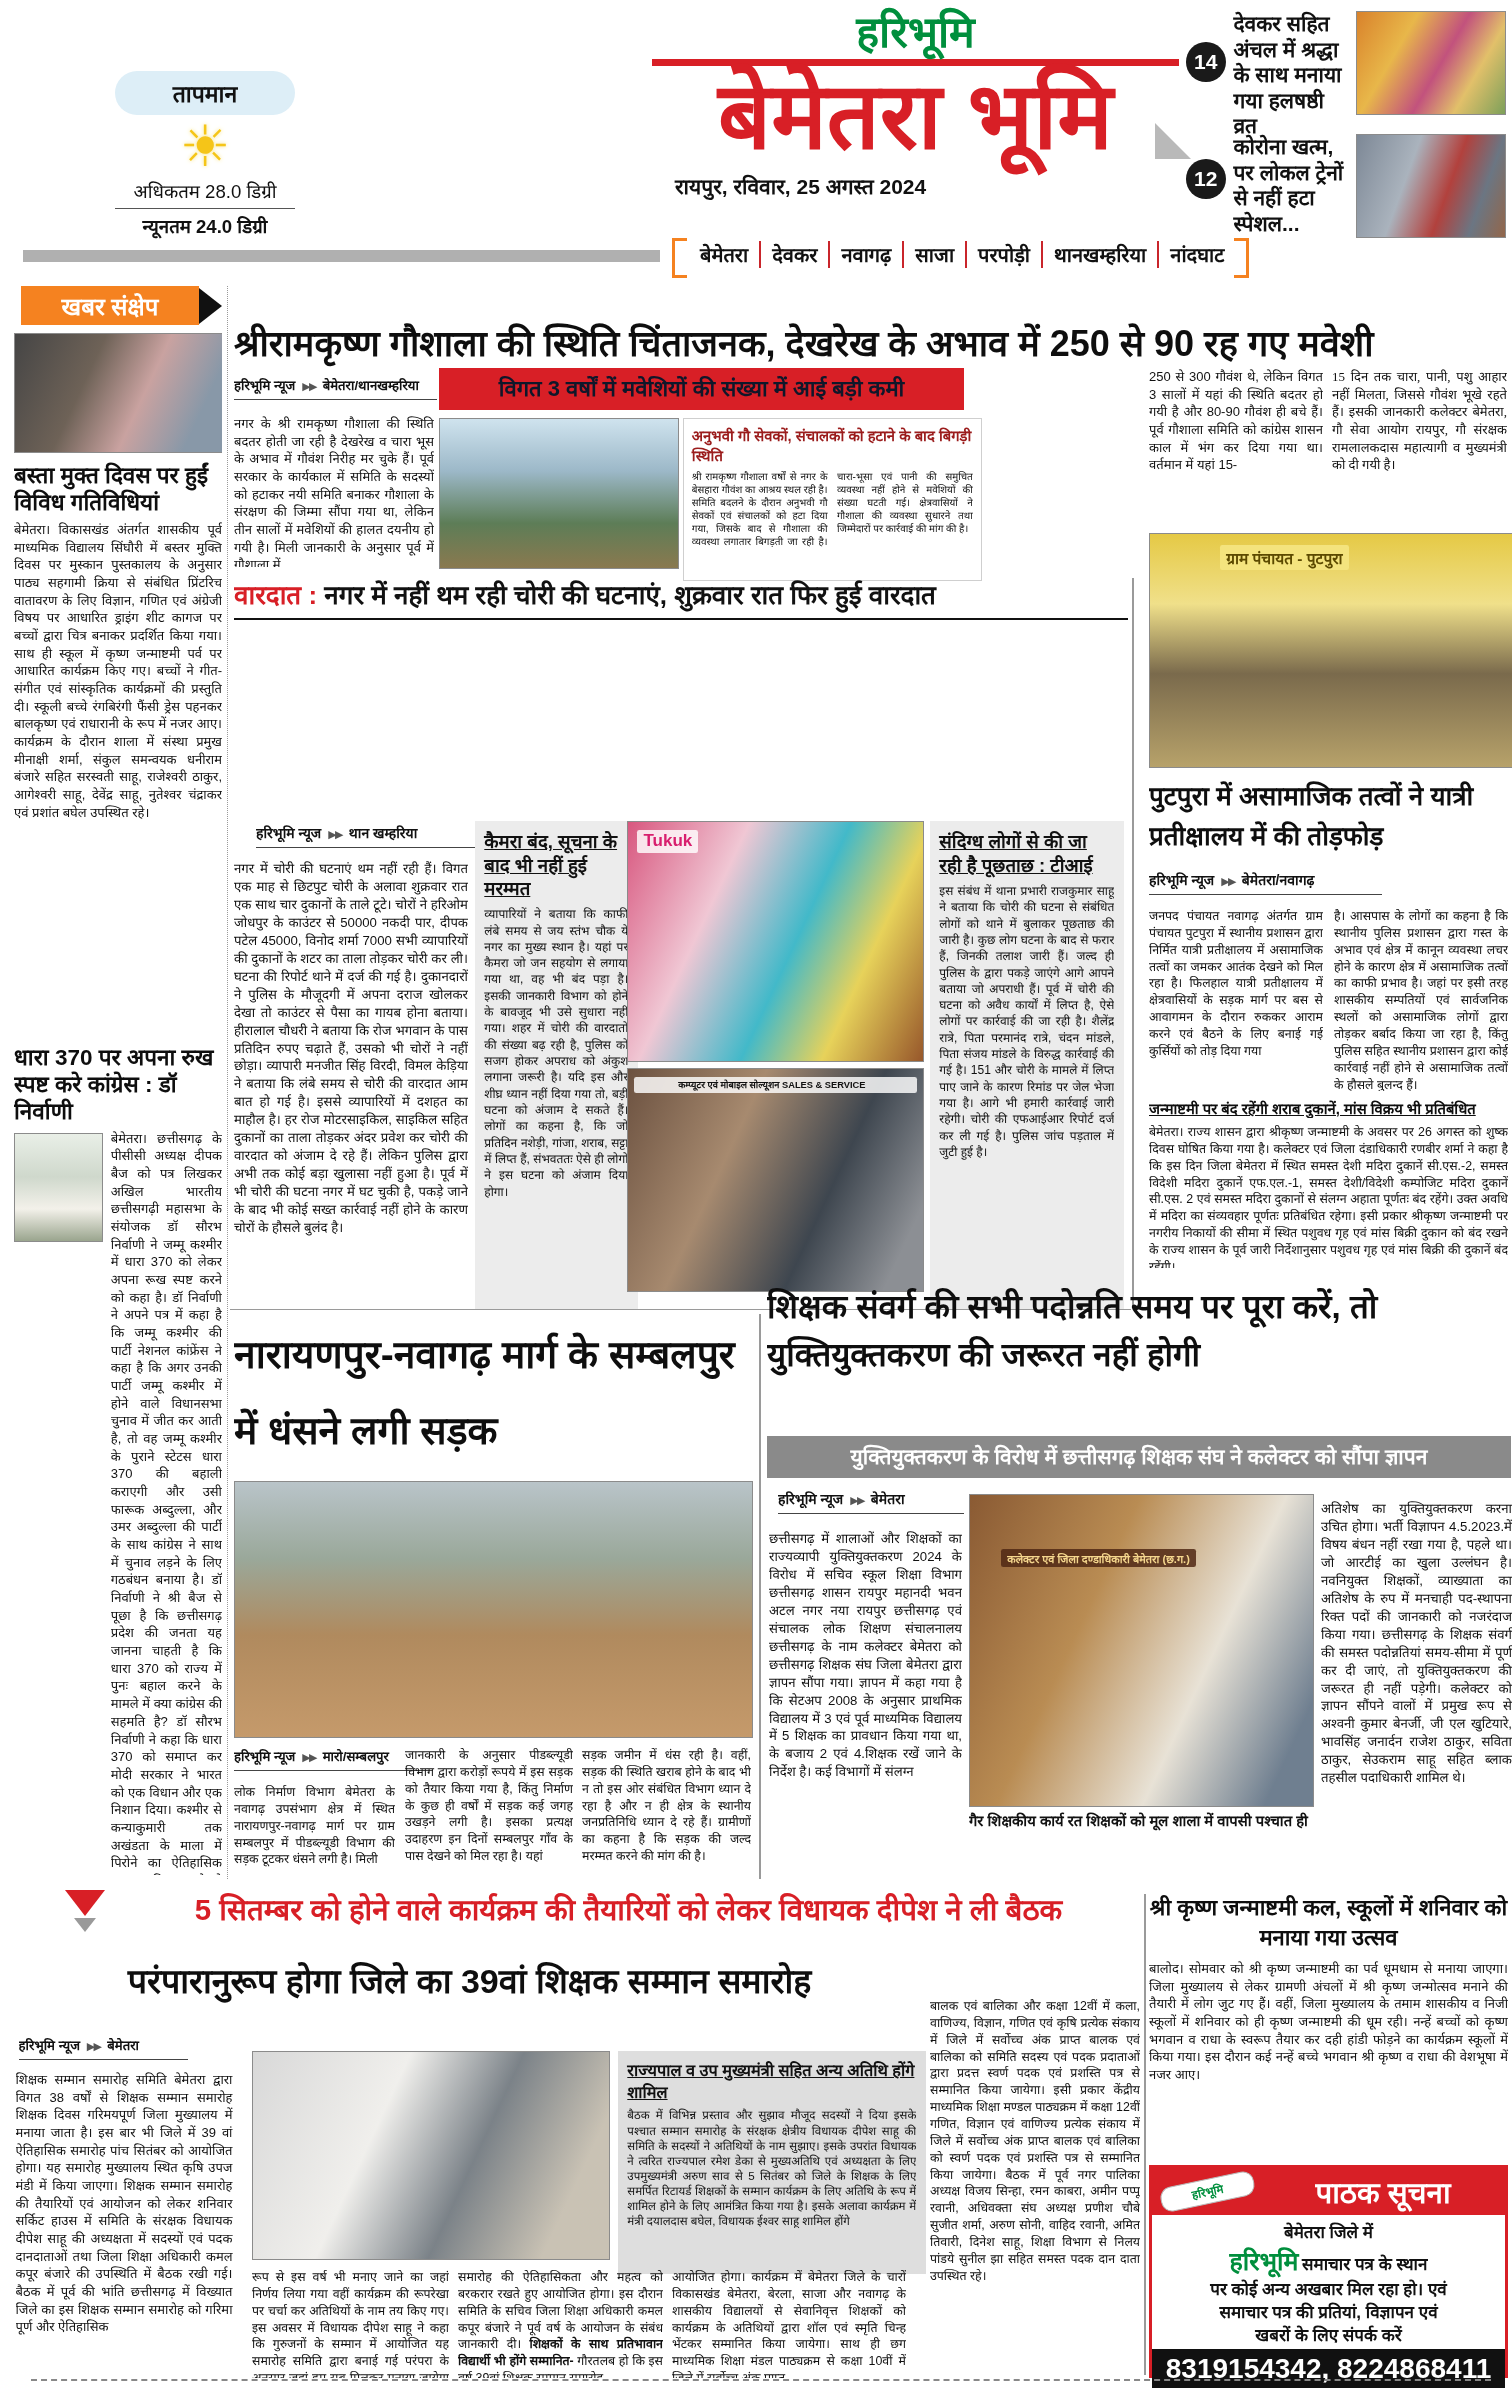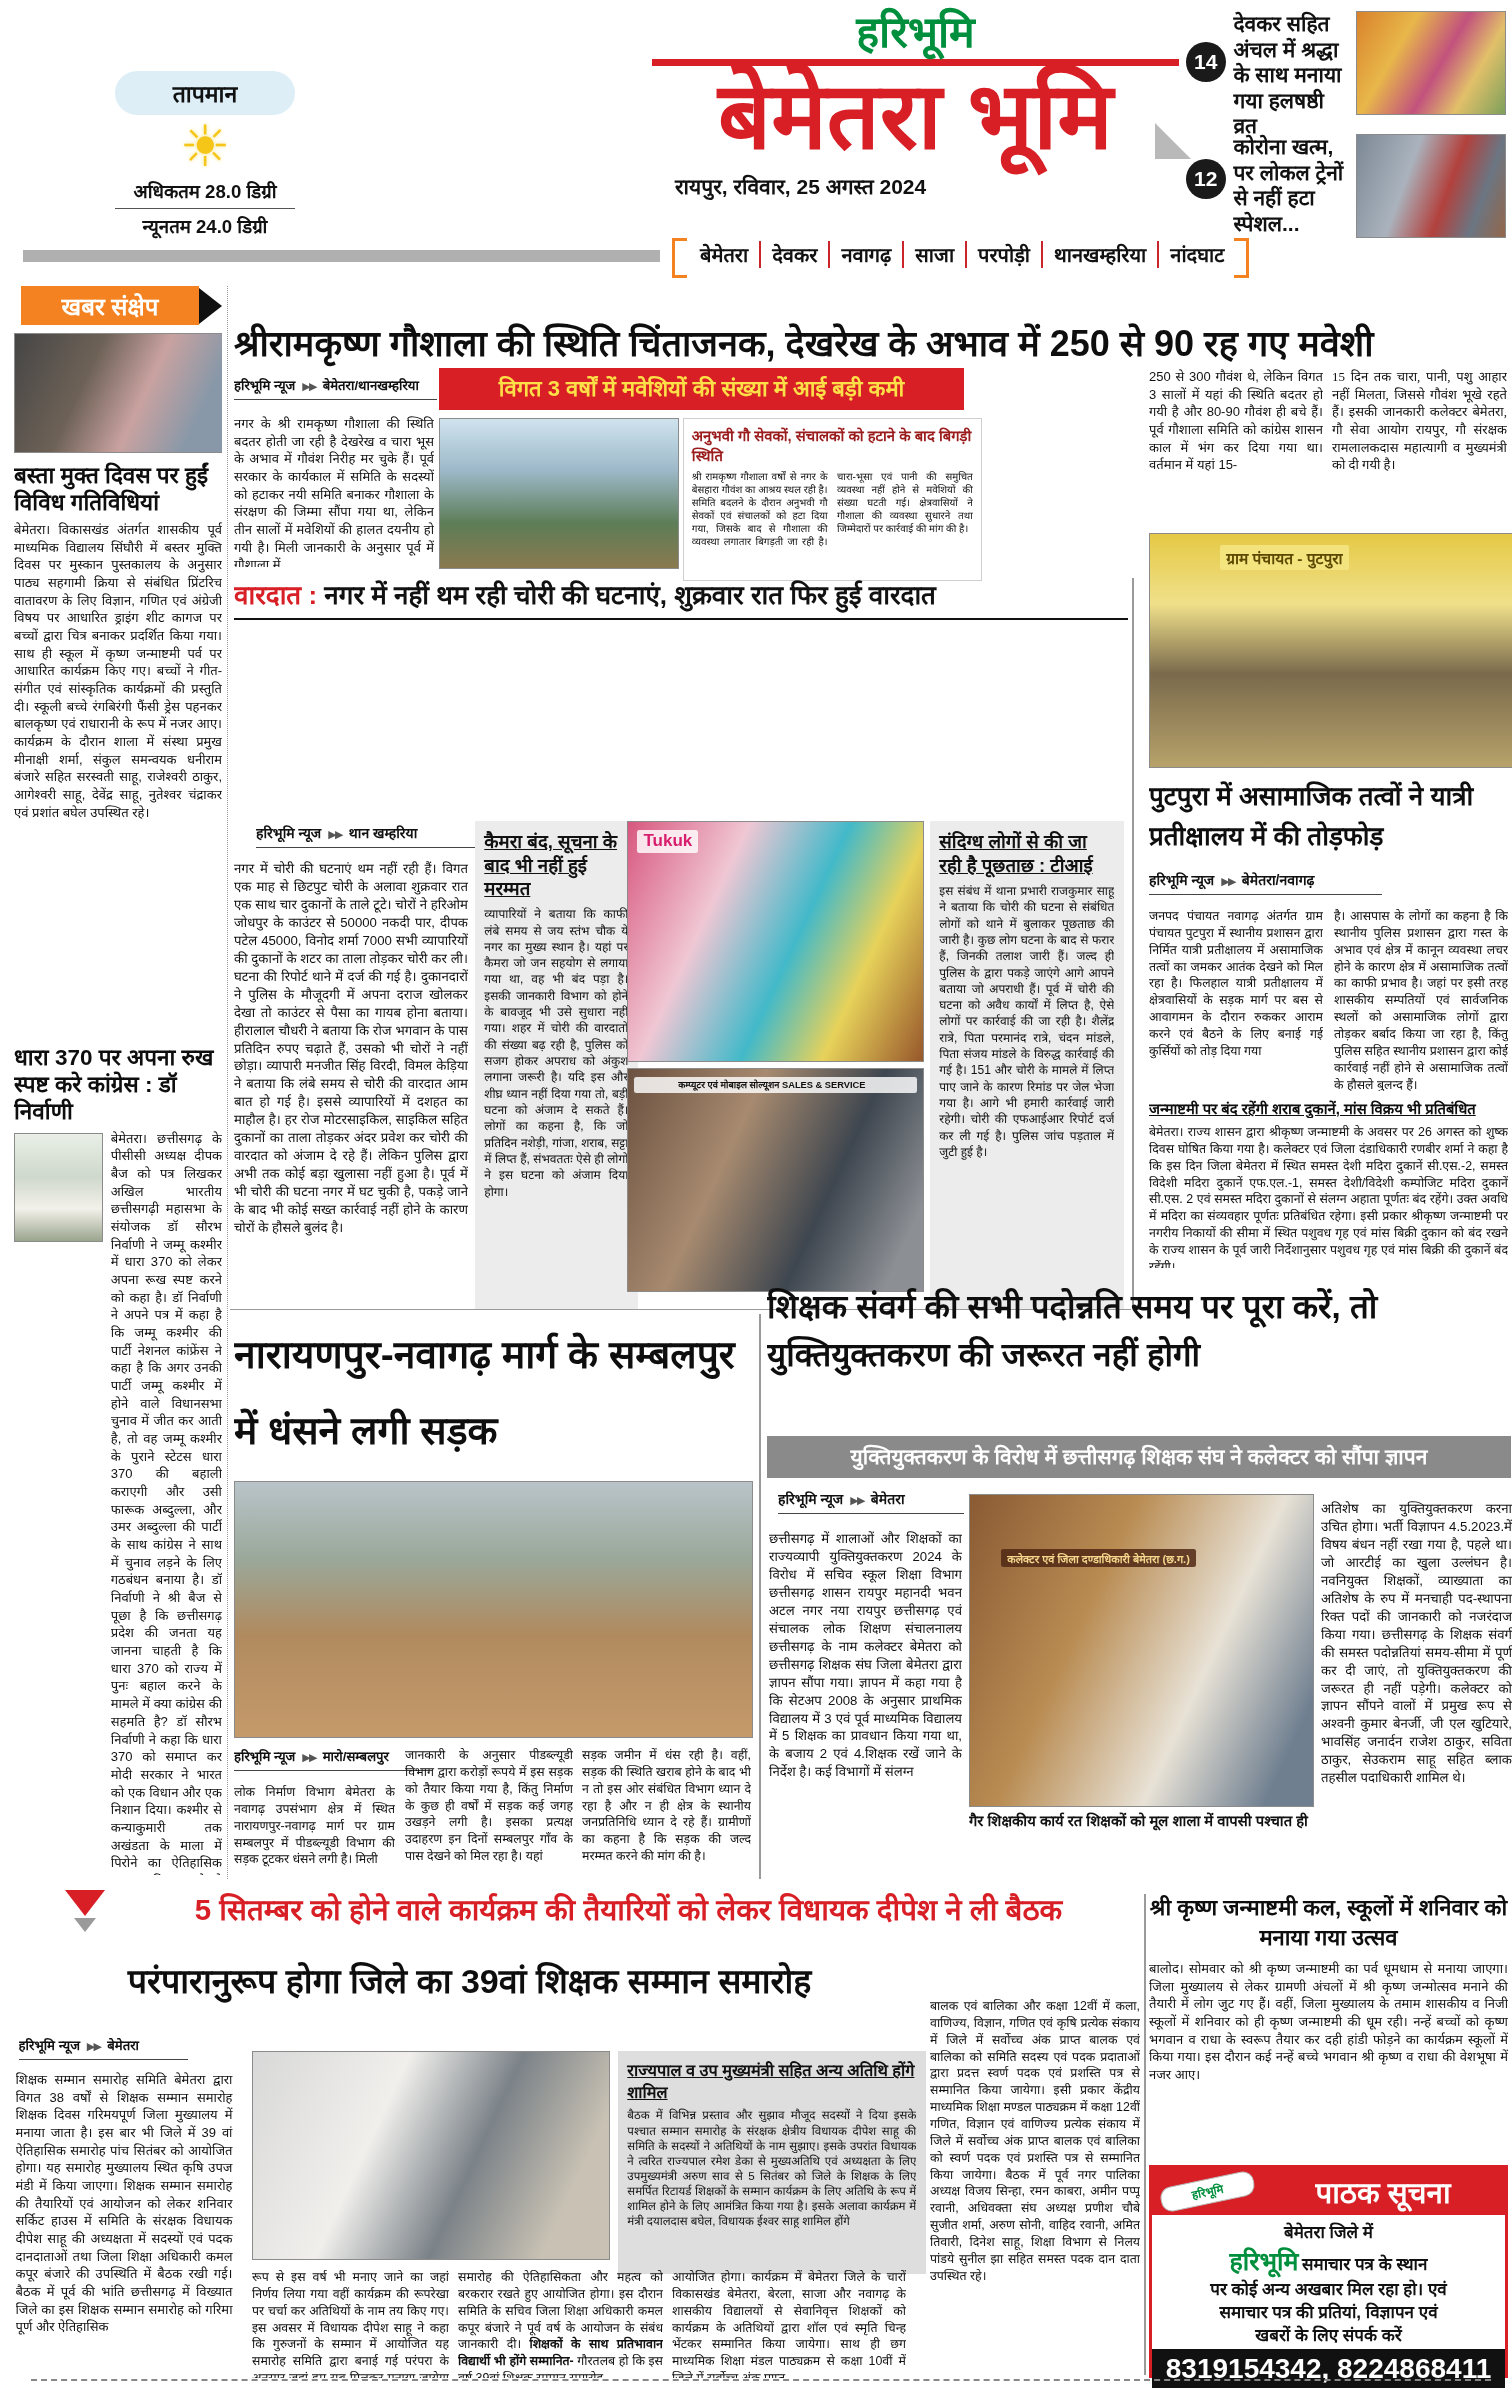--- a/index.html
+++ b/index.html
@@ -46,21 +46,21 @@
   .hsep{border-top:1.6px solid #9a9a9a;}
 </style>
 </head>
 <body>
 
 <div id="paper">
 
   <div class="abs" style="left:115px;top:71px;width:180px;height:171px;text-align:center;">
     <div style="background:#ddeef7;border-radius:22px;font-weight:700;font-size:23px;padding:6.2px 0;">तापमान</div>
     <div style="font-size:57px;color:#f5c518;line-height:1.1;text-shadow:0 0 4.7px #f7e27a;">☀</div>
-    <div style="font-weight:700;font-size:18.6px;border-bottom:1.6px solid #555;padding-bottom:4.7px;">अधिकतम 28.0 डिग्री</div>
+    <div style="font-weight:400;font-size:18.6px;border-bottom:1.6px solid #555;padding-bottom:4.7px;">अधिकतम 28.0 डिग्री</div>
     <div style="font-weight:700;font-size:18.6px;padding-top:4.7px;">न्यूनतम 24.0 डिग्री</div>
   </div>
 
   <div class="abs" style="left:644px;top:11px;width:543px;text-align:center;">
     <div style="color:#008f3d;font-weight:700;font-size:43px;line-height:1;">हरिभूमि</div>
     <div style="height:7.8px;background:#d81f26;margin:4.7px 7.8px 1.6px 7.8px;"></div>
     <div style="color:#d81f26;font-weight:700;font-size:93px;line-height:1.05;white-space:nowrap;">बेमेतरा भूमि</div>
     <div style="font-weight:700;font-size:21px;text-align:left;padding-left:31px;margin-top:6.2px;">रायपुर, रविवार, 25 अगस्त 2024</div>
   </div>
 
@@ -99,21 +99,21 @@
   </div>
   <div class="abs" style="left:227px;top:286px;height:1593px;border-left:1.6px dotted #999;"></div>
 
   <h1 class="hl abs" style="left:234px;top:292px;width:1273px;font-size:36px;line-height:1.1;white-space:nowrap;margin-top:32px;">श्रीरामकृष्ण गौशाला की स्थिति चिंताजनक, देखरेख के अभाव में 250 से 90 रह गए मवेशी</h1>
   <div class="abs byline" style="left:234px;top:376px;width:203px;font-size:13.2px;">
     <span>हरिभूमि न्यूज</span>
     <span class="arr">▶▶</span>
     <span>बेमेतरा/थानखम्हरिया</span>
   </div>
   <p class="abs just" style="left:234px;top:415px;width:200px;height:152px;font-size:13px;margin:0;">नगर के श्री रामकृष्ण गौशाला की स्थिति बदतर होती जा रही है देखरेख व चारा भूस के अभाव में गौवंश निरीह मर चुके हैं। पूर्व सरकार के कार्यकाल में समिति के सदस्यों को हटाकर नयी समिति बनाकर गौशाला के संरक्षण की जिम्मा सौंपा गया था, लेकिन तीन सालों में मवेशियों की हालत दयनीय हो गयी है। मिली जानकारी के अनुसार पूर्व में गौशाला में</p>
-  <div class="abs center" style="left:439px;top:368px;width:525px;height:42px;background:#d81f26;color:#fde047;font-weight:700;font-size:22px;line-height:42px;">विगत 3 वर्षों में मवेशियों की संख्या में आई बड़ी कमी</div>
+  <div class="abs center" style="left:439px;top:368px;width:525px;height:42px;background:#d81f26;color:#0f172a;font-weight:700;font-size:22px;line-height:42px;">विगत 3 वर्षों में मवेशियों की संख्या में आई बड़ी कमी</div>
   <div class="abs ph ph-arch" style="left:439px;top:418px;width:238px;height:149px;"></div>
   <div class="abs" style="left:683px;top:418px;width:281px;height:149px;border:0.8px solid #cfcfcf;padding:6.2px 7.8px;overflow:hidden;">
     <div style="color:#9b1c1c;font-weight:700;font-size:14.8px;margin-bottom:4.7px;">अनुभवी गौ सेवकों, संचालकों को हटाने के बाद बिगड़ी स्थिति</div>
     <div class="just" style="font-size:10px;columns:2;column-gap:9.3px;line-height:1.3;">श्री रामकृष्ण गौशाला वर्षों से नगर के बेसहारा गौवंश का आश्रय स्थल रही है। समिति बदलने के दौरान अनुभवी गौ सेवकों एवं संचालकों को हटा दिया गया, जिसके बाद से गौशाला की व्यवस्था लगातार बिगड़ती जा रही है। चारा-भूसा एवं पानी की समुचित व्यवस्था नहीं होने से मवेशियों की संख्या घटती गई। क्षेत्रवासियों ने गौशाला की व्यवस्था सुधारने तथा जिम्मेदारों पर कार्रवाई की मांग की है।</div>
   </div>
   <p class="abs just" style="left:1149px;top:368px;width:174px;height:199px;font-size:13px;margin:0;">250 से 300 गौवंश थे, लेकिन विगत 3 सालों में यहां की स्थिति बदतर हो गयी है और 80-90 गौवंश ही बचे हैं। पूर्व गौशाला समिति को कांग्रेस शासन काल में भंग कर दिया गया था। वर्तमान में यहां 15-</p>
   <p class="abs just" style="left:1332px;top:368px;width:175px;height:199px;font-size:13px;margin:0;font-family:Liberation Serif, serif;">15 दिन तक चारा, पानी, पशु आहार नहीं मिलता, जिससे गौवंश भूखे रहते हैं। इसकी जानकारी कलेक्टर बेमेतरा, गौ सेवा आयोग रायपुर, गौ संरक्षक रामलालकदास महात्यागी व मुख्यमंत्री को दी गयी है।</p>
 
   <div class="abs" style="left:234px;top:576px;width:894px;border-bottom:2.3px solid #111;padding-bottom:6.2px;font-weight:700;font-size:26px;white-space:nowrap;overflow:hidden;">
     <span class="redtxt">वारदात :</span>

